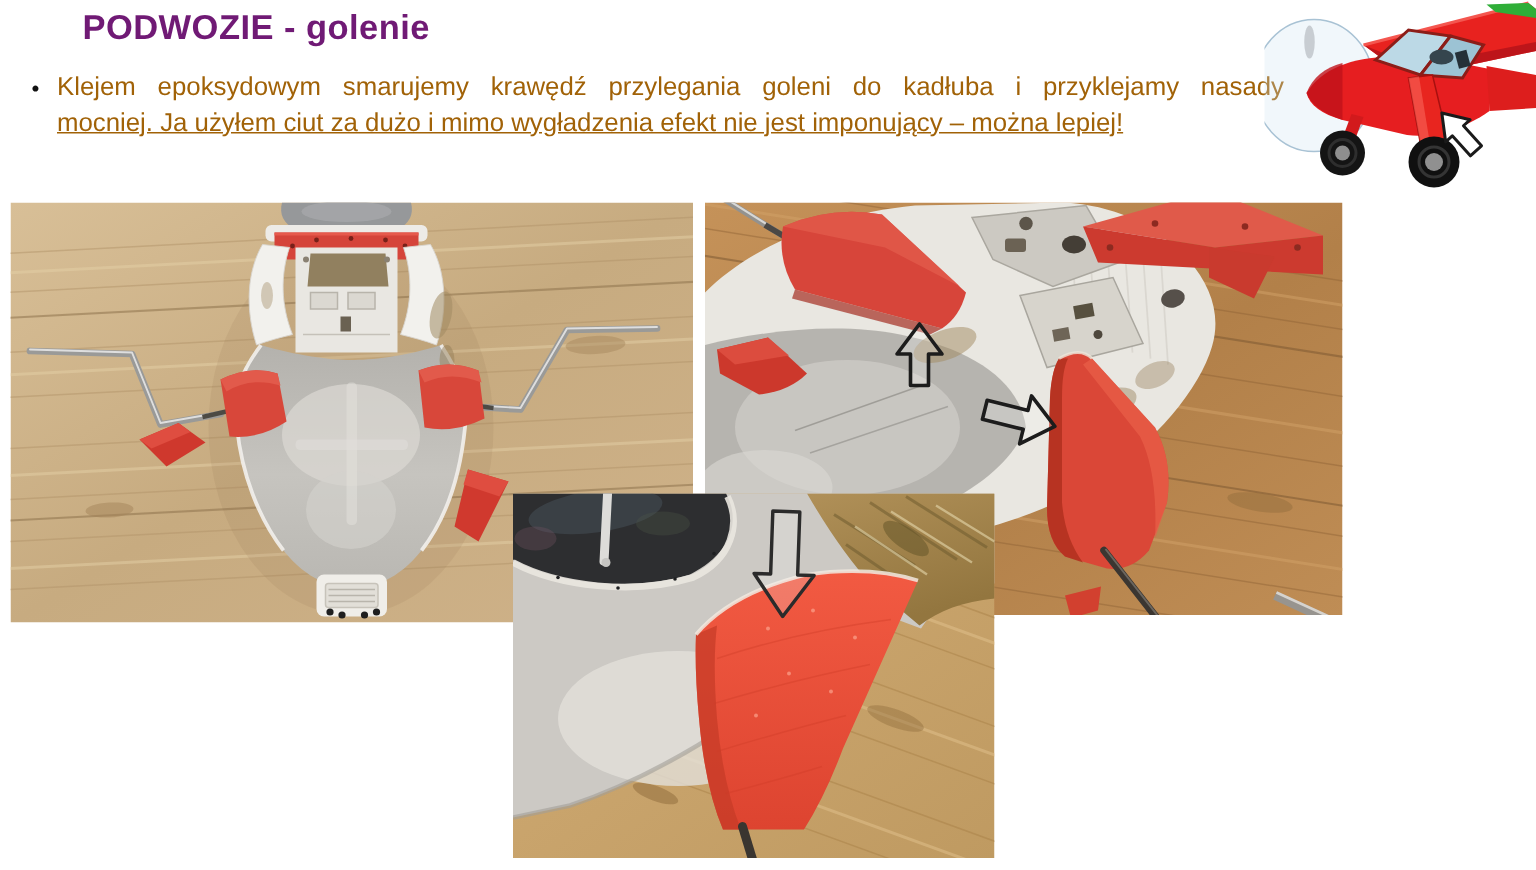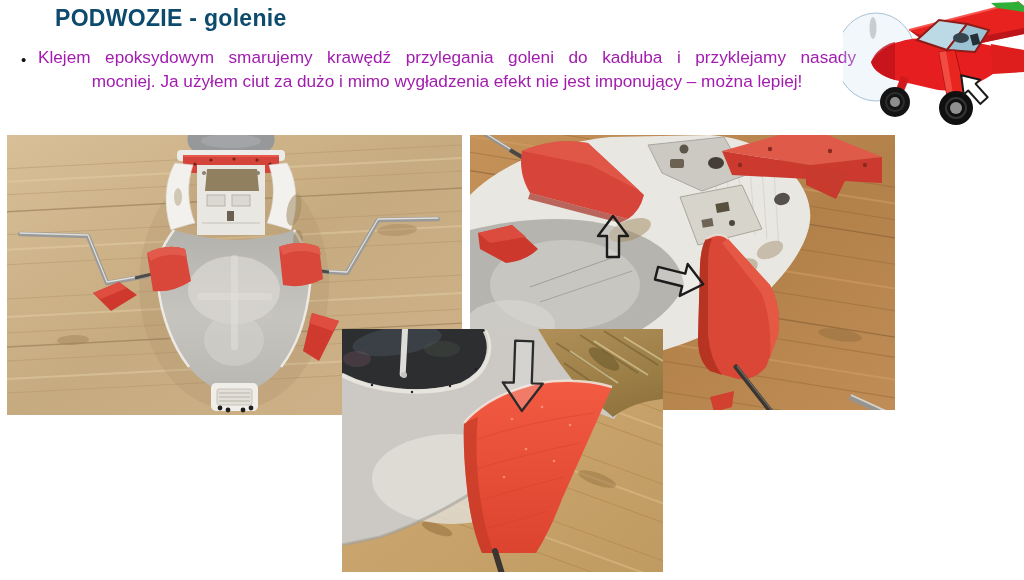--- a/index.html
+++ b/index.html
@@ -2,29 +2,29 @@
 <html><head>
 <meta charset="utf-8">
 <style>
   html,body{margin:0;padding:0;background:#ffffff;}
   .slide{
     position:relative;width:1024px;height:580px;background:#ffffff;
     overflow:hidden;font-family:"Liberation Sans",sans-serif;color:#111;
   }
   .title{
     position:absolute;left:55px;top:5px;font-size:23px;font-weight:800;
-    color:#0c4a6e;letter-spacing:.3px;white-space:nowrap;
+    color:#701a75;letter-spacing:.3px;white-space:nowrap;
   }
   .bullet-marker{position:absolute;left:21px;top:51px;font-size:15px;color:#111;}
   .body-text{
     position:absolute;left:38px;top:46px;width:818px;
-    font-size:17.2px;line-height:23.8px;color:#a21caf;
+    font-size:17.2px;line-height:23.8px;color:#a16207;
   }
   .line-just{text-align:justify;text-align-last:justify;}
-  .line-left{text-align:center;}
+  .line-left{text-align:left;text-decoration:underline;}
   .photo{position:absolute;}
   #photoL{left:7px;top:135px;z-index:1;}
   #photoR{left:470px;top:135px;z-index:1;}
   #photoC{left:342px;top:329px;z-index:3;}
   #clip{left:843px;top:0;z-index:2;}
   svg{display:block;}
 </style>
 </head>
 <body>
 

